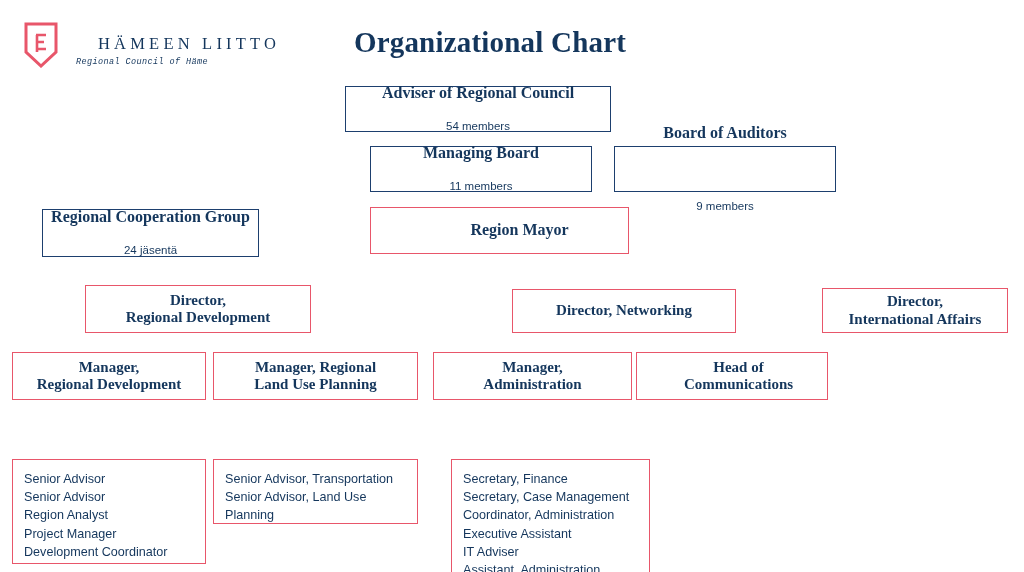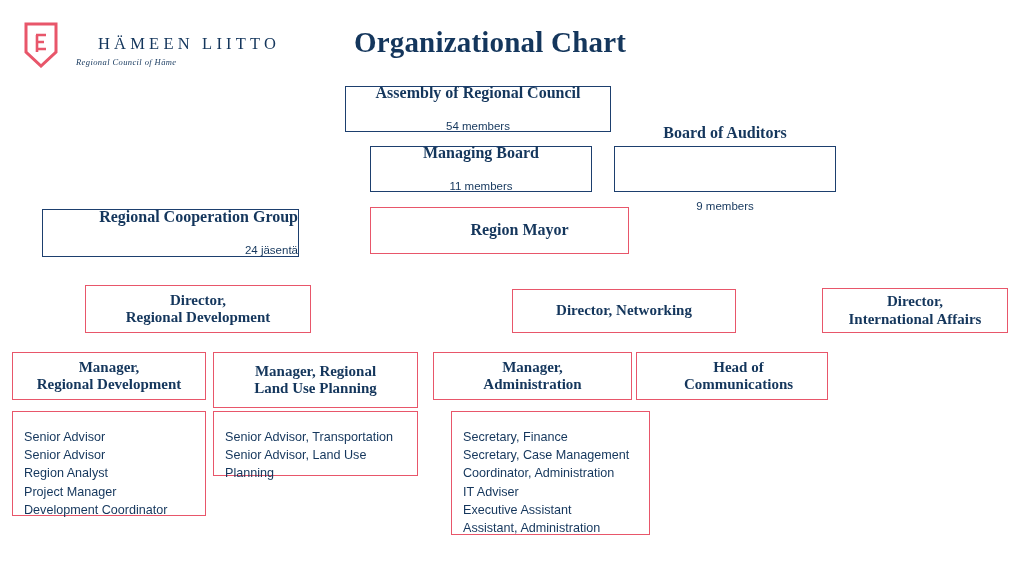--- a/index.html
+++ b/index.html
@@ -39,21 +39,21 @@
   .logo-wordmark {
     font-family: "Liberation Serif", serif;
     font-size: 16.5px;
     letter-spacing: 4.2px;
     color: #14365c;
     font-weight: 400;
     white-space: nowrap;
     margin-left: 24px;
   }
   .logo-tagline {
-    font-family: Liberation Serif, serif;
+    font-family: Liberation Mono, monospace;
     font-size: 8.5px;
     font-style: italic;
     color: #14365c;
     letter-spacing: 0.4px;
     margin-top: 3px;
     margin-left: 2px;
     white-space: nowrap;
   }
 
   
@@ -102,22 +102,23 @@
   }
 
   .t16 .title { font-size: 16px; }
   .t15 .title { font-size: 15px; }
 
   
   .listbox {
     position: absolute;
     box-sizing: border-box;
     background: #ffffff;
-    padding: 16px 10px 9px 11px;
+    padding: 10px 10px 9px 11px;
     border: 1.5px solid #e8566a;
+    margin-top: 48px;
   }
   .listbox .row {
     font-family: "Liberation Sans", sans-serif;
     font-size: 12.6px;
     color: #14365c;
     line-height: 18.2px;
     white-space: nowrap;
   }
   .listbox .row.wrap {
     white-space: normal;
@@ -136,35 +137,35 @@
   </div>
   <div id="logo-text">
     <div class="logo-wordmark">HÄMEEN LIITTO</div>
     <div class="logo-tagline">Regional Council of Häme</div>
   </div>
 </div>
 
 <div id="chart-title">Organizational Chart</div>
 
 <div class="node blue t16" style="left:345px; top:86px; width:266px; height:46px;">
-  <div class="title">Assembly of Regional Council</div>
+  <div class="title">Adviser of Regional Council</div>
   <div class="sub">54 members</div>
 </div>
 
 <div class="node blue t16" style="left:370px; top:146px; width:222px; height:46px;">
   <div class="title">Managing Board</div>
   <div class="sub">11 members</div>
 </div>
 
 <div class="node blue t16" style="left:614px; top:146px; width:222px; height:46px;gap:39px;">
   <div class="title">Board of Auditors</div>
   <div class="sub">9 members</div>
 </div>
 
-<div class="node blue t16" style="left:42px; top:209px; width:257px; height:48px;align-items:flex-end;">
+<div class="node blue t16" style="left:42px; top:209px; width:217px; height:48px;">
   <div class="title">Regional Cooperation Group</div>
   <div class="sub">24 jäsentä</div>
 </div>
 
 <div class="node red t16" style="left:370px; top:207px; width:259px; height:47px;padding-left:40px;">
   <div class="title">Region Mayor</div>
 </div>
 
 <div class="node red t15" style="left:85px; top:285px; width:226px; height:48px;">
   <div class="title">Director,</div>
@@ -178,21 +179,21 @@
 <div class="node red t15" style="left:822px; top:288px; width:186px; height:45px;">
   <div class="title">Director,</div>
   <div class="title">International Affairs</div>
 </div>
 
 <div class="node red t15" style="left:12px; top:352px; width:194px; height:48px;">
   <div class="title">Manager,</div>
   <div class="title">Regional Development</div>
 </div>
 
-<div class="node red t15" style="left:213px; top:352px; width:205px; height:56px;">
+<div class="node red t15" style="left:213px; top:352px; width:205px; height:48px;">
   <div class="title">Manager, Regional</div>
   <div class="title">Land Use Planning</div>
 </div>
 
 <div class="node red t15" style="left:433px; top:352px; width:199px; height:48px;">
   <div class="title">Manager,</div>
   <div class="title">Administration</div>
 </div>
 
 <div class="node red t15" style="left:636px; top:352px; width:192px; height:48px;padding-left:13px;">
@@ -210,16 +211,16 @@
 
 <div class="listbox" style="left:213px; top:411px; width:205px; height:65px;">
   <div class="row">Senior Advisor, Transportation</div>
   <div class="row wrap">Senior Advisor, Land Use Planning</div>
 </div>
 
 <div class="listbox" style="left:451px; top:411px; width:199px; height:124px;">
   <div class="row">Secretary, Finance</div>
   <div class="row">Secretary, Case Management</div>
   <div class="row">Coordinator, Administration</div>
+  <div class="row">Executive Assistant</div>
   <div class="row">IT Adviser</div>
-  <div class="row">Executive Assistant</div>
   <div class="row">Assistant, Administration</div>
 </div>
 
 </body></html>

